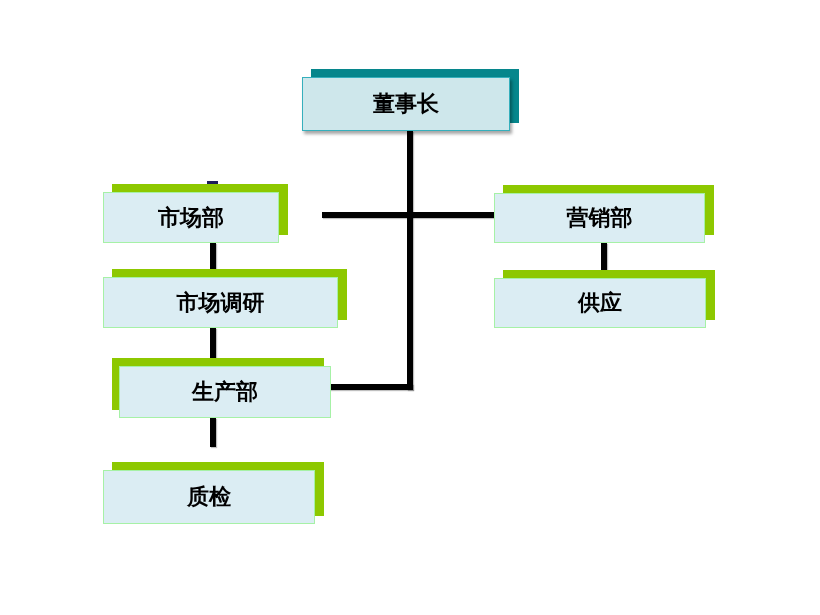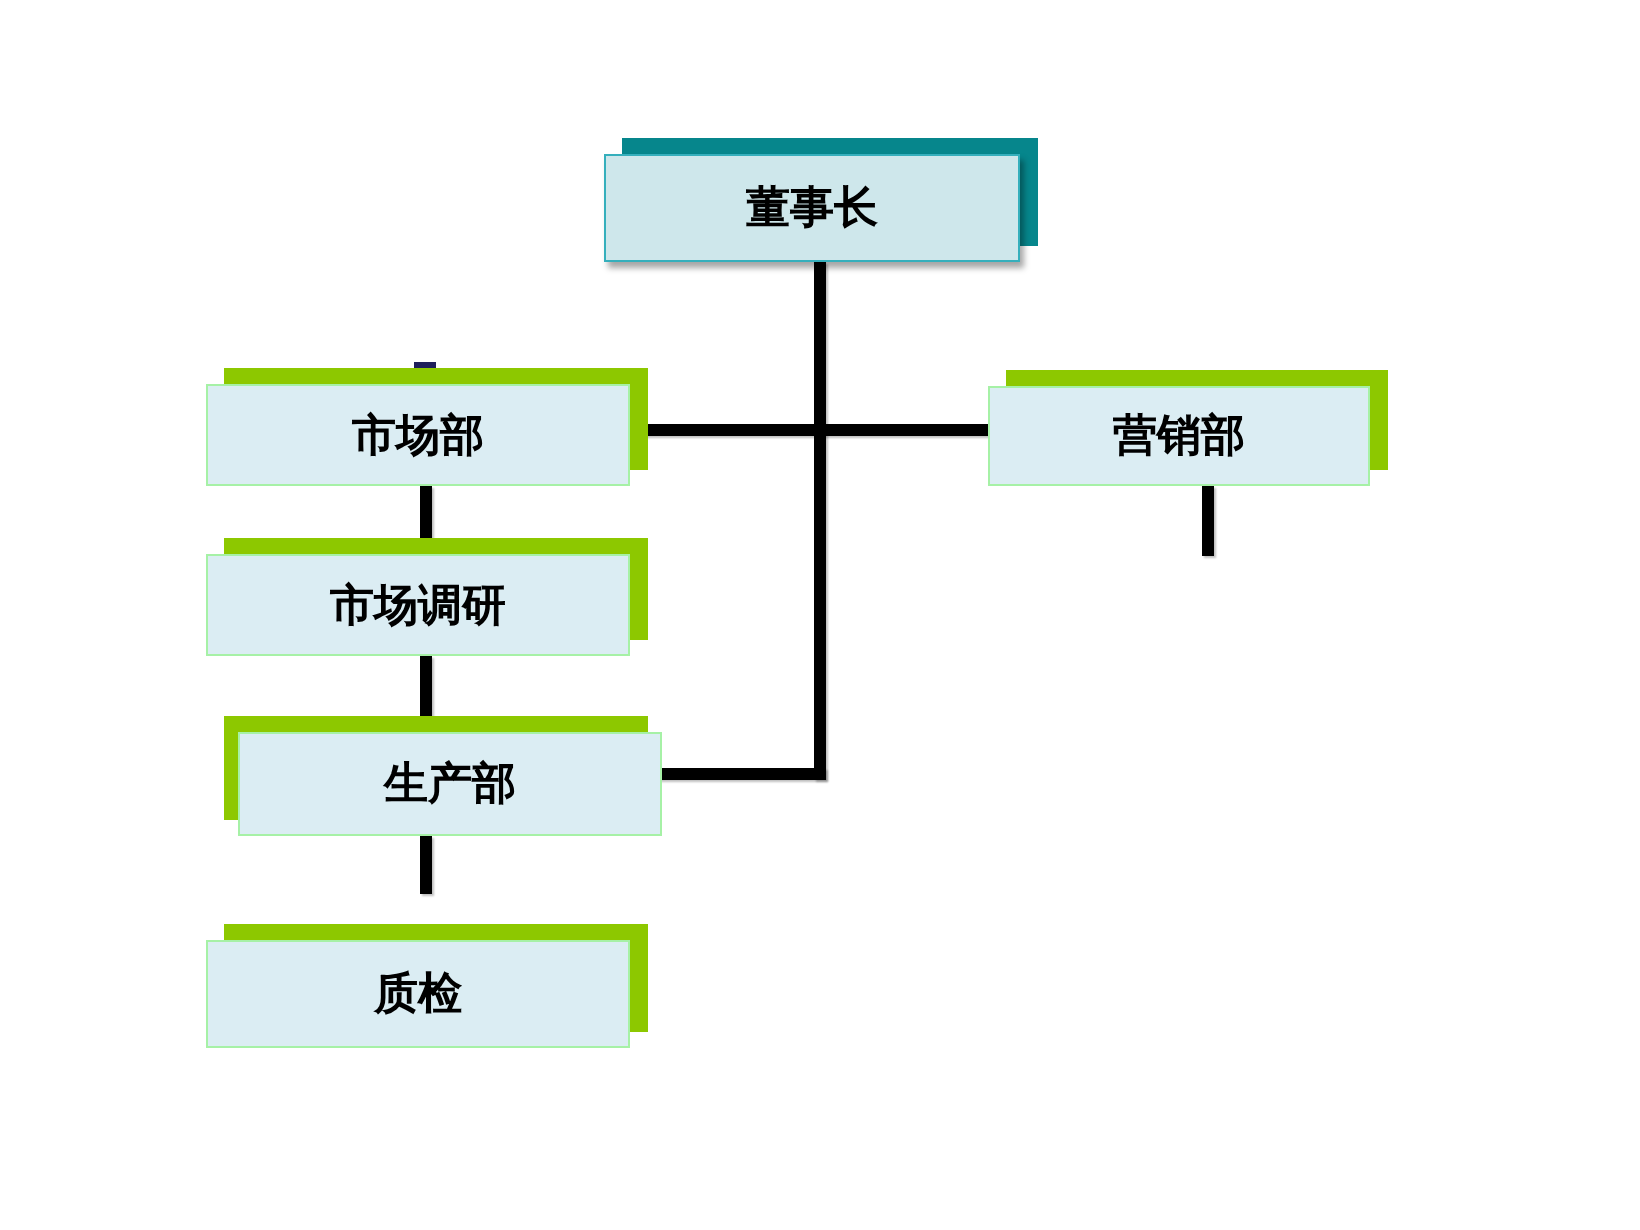--- a/index.html
+++ b/index.html
@@ -65,44 +65,50 @@
     <div class="connector" style="left: 210px; top: 243px; width: 6px; height: 34px; background: rgb(0, 0, 0);"></div>
     <div class="connector" style="left: 210px; top: 328px; width: 6px; height: 38px; background: rgb(0, 0, 0);"></div>
     <div class="connector" style="left: 210px; top: 418px; width: 6px; height: 29px; background: rgb(0, 0, 0);"></div>
     <div class="connector" style="left: 601px; top: 243px; width: 6px; height: 35px; background: rgb(0, 0, 0);"></div>
     <div class="node chairman" style="left: 302px; top: 77px; width: 208px; height: 54px;">
       <div class="shadow" style="background: rgb(6, 134, 140);"></div>
       <div class="face" style="background: rgb(206, 231, 235); border-color: rgb(53, 175, 188); color: rgb(0, 0, 0);">
         <span>董事长</span>
       </div>
     </div>
-    <div class="node dept" style="left: 103px; top: 192px; width: 212px; height: 51px;">
+    <div class="node dept" style="left: 103px; top: 192px; width: 176px; height: 51px;">
       <div class="shadow" style="background: rgb(141, 200, 0);"></div>
       <div class="face" style="background: rgb(219, 237, 243); border-color: rgb(166, 241, 166); color: rgb(0, 0, 0);">
         <span>市场部</span>
       </div>
     </div>
-    <div class="node dept" style="left: 103px; top: 277px; width: 212px; height: 51px;">
+    <div class="node dept" style="left: 103px; top: 277px; width: 212px; height: 51px; padding-left: 23px;">
       <div class="shadow" style="background: rgb(141, 200, 0);"></div>
       <div class="face" style="background: rgb(219, 237, 243); border-color: rgb(166, 241, 166); color: rgb(0, 0, 0);">
         <span>市场调研</span>
       </div>
     </div>
     <div class="node dept" style="left: 103px; top: 366px; width: 212px; height: 52px;">
       <div class="shadow" style="background: rgb(141, 200, 0);"></div>
       <div class="face" style="background: rgb(219, 237, 243); border-color: rgb(166, 241, 166); color: rgb(0, 0, 0); margin-left: 16px;">
         <span>生产部</span>
       </div>
     </div>
     <div class="node dept" style="left: 103px; top: 470px; width: 212px; height: 54px;">
       <div class="shadow" style="background: rgb(141, 200, 0);"></div>
       <div class="face" style="background: rgb(219, 237, 243); border-color: rgb(166, 241, 166); color: rgb(0, 0, 0);">
         <span>质检</span>
       </div>
     </div>
-    <div class="node dept" style="left: 494px; top: 193px; width: 191px; height: 50px;">
+    <div class="node dept" style="left: 494px; top: 193px; width: 211px; height: 50px;">
       <div class="shadow" style="background: rgb(141, 200, 0);"></div>
       <div class="face" style="background: rgb(219, 237, 243); border-color: rgb(166, 241, 166); color: rgb(0, 0, 0);">
         <span>营销部</span>
+      </div>
+    </div>
+    <div class="node dept" style="left: 494px; top: 278px; width: 212px; height: 50px;">
+      <div class="shadow" style="background: rgb(141, 200, 0);"></div>
+      <div class="face" style="background: rgb(219, 237, 243); border-color: rgb(166, 241, 166); color: rgb(0, 0, 0);">
+        <span>供应</span>
       </div>
     </div>
     <div class="mark" style="left: 207px; top: 181px; width: 11px; height: 3px; background: rgb(30, 30, 90);"></div>
   </div>
 
 </body></html>

